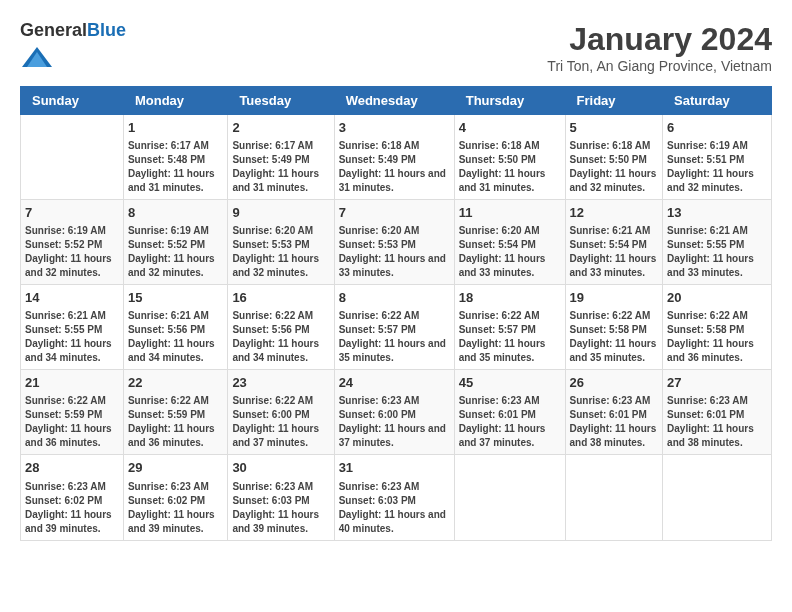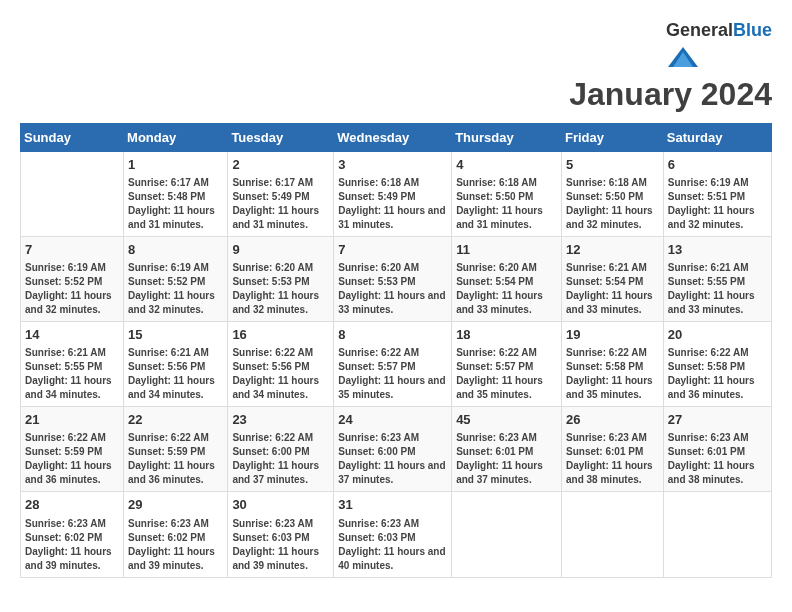--- a/index.html
+++ b/index.html
@@ -6,23 +6,22 @@
     body {
       font-family: Arial, sans-serif;
       background: #fff;
       width: 792px;
       min-height: 612px;
       padding: 20px;
     }
     .header {
       display: flex;
       justify-content: space-between;
-      align-items: flex-end;
+      align-items: center;
       margin-bottom: 10px;
-      flex-direction: column;
     }
     .logo {
       display: flex;
       align-items: center;
     }
     .logo-text {
       font-size: 18px;
       font-weight: bold;
       line-height: 1.2;
     }
@@ -48,21 +47,21 @@
     table {
       width: 100%;
       border-collapse: collapse;
       font-size: 11px;
     }
     thead tr {
       background-color: #2b6cb0;
       color: #fff;
     }
     thead th {
-      padding: 6px 3px;
+      padding: 6px 11px;
       text-align: left;
       font-size: 13px;
       font-weight: bold;
       border: 1px solid #2b6cb0;
     }
     tbody tr {
       border-bottom: 1px solid #ccc;
     }
     tbody td {
       vertical-align: top;
@@ -100,20 +99,21 @@
         <span class="logo-general">General</span><span class="logo-blue">Blue</span>
       </div>
       <svg class="logo-icon" viewBox="0 0 30 20" xmlns="http://www.w3.org/2000/svg">
         <polygon points="0,20 15,0 30,20" fill="#1a6eb5"></polygon>
         <polygon points="5,20 15,5 25,20" fill="#4a9ede"></polygon>
       </svg>
     </div>
   </div>
   <div class="title-block">
     <div class="main-title">January 2024</div>
+    <div class="subtitle">Tri Ton, An Giang Province, Vietnam</div>
   </div>
 </div>
 
 <table>
   <thead>
     <tr>
     <th>Sunday</th>
         <th>Monday</th>
         <th>Tuesday</th>
         <th>Wednesday</th>

